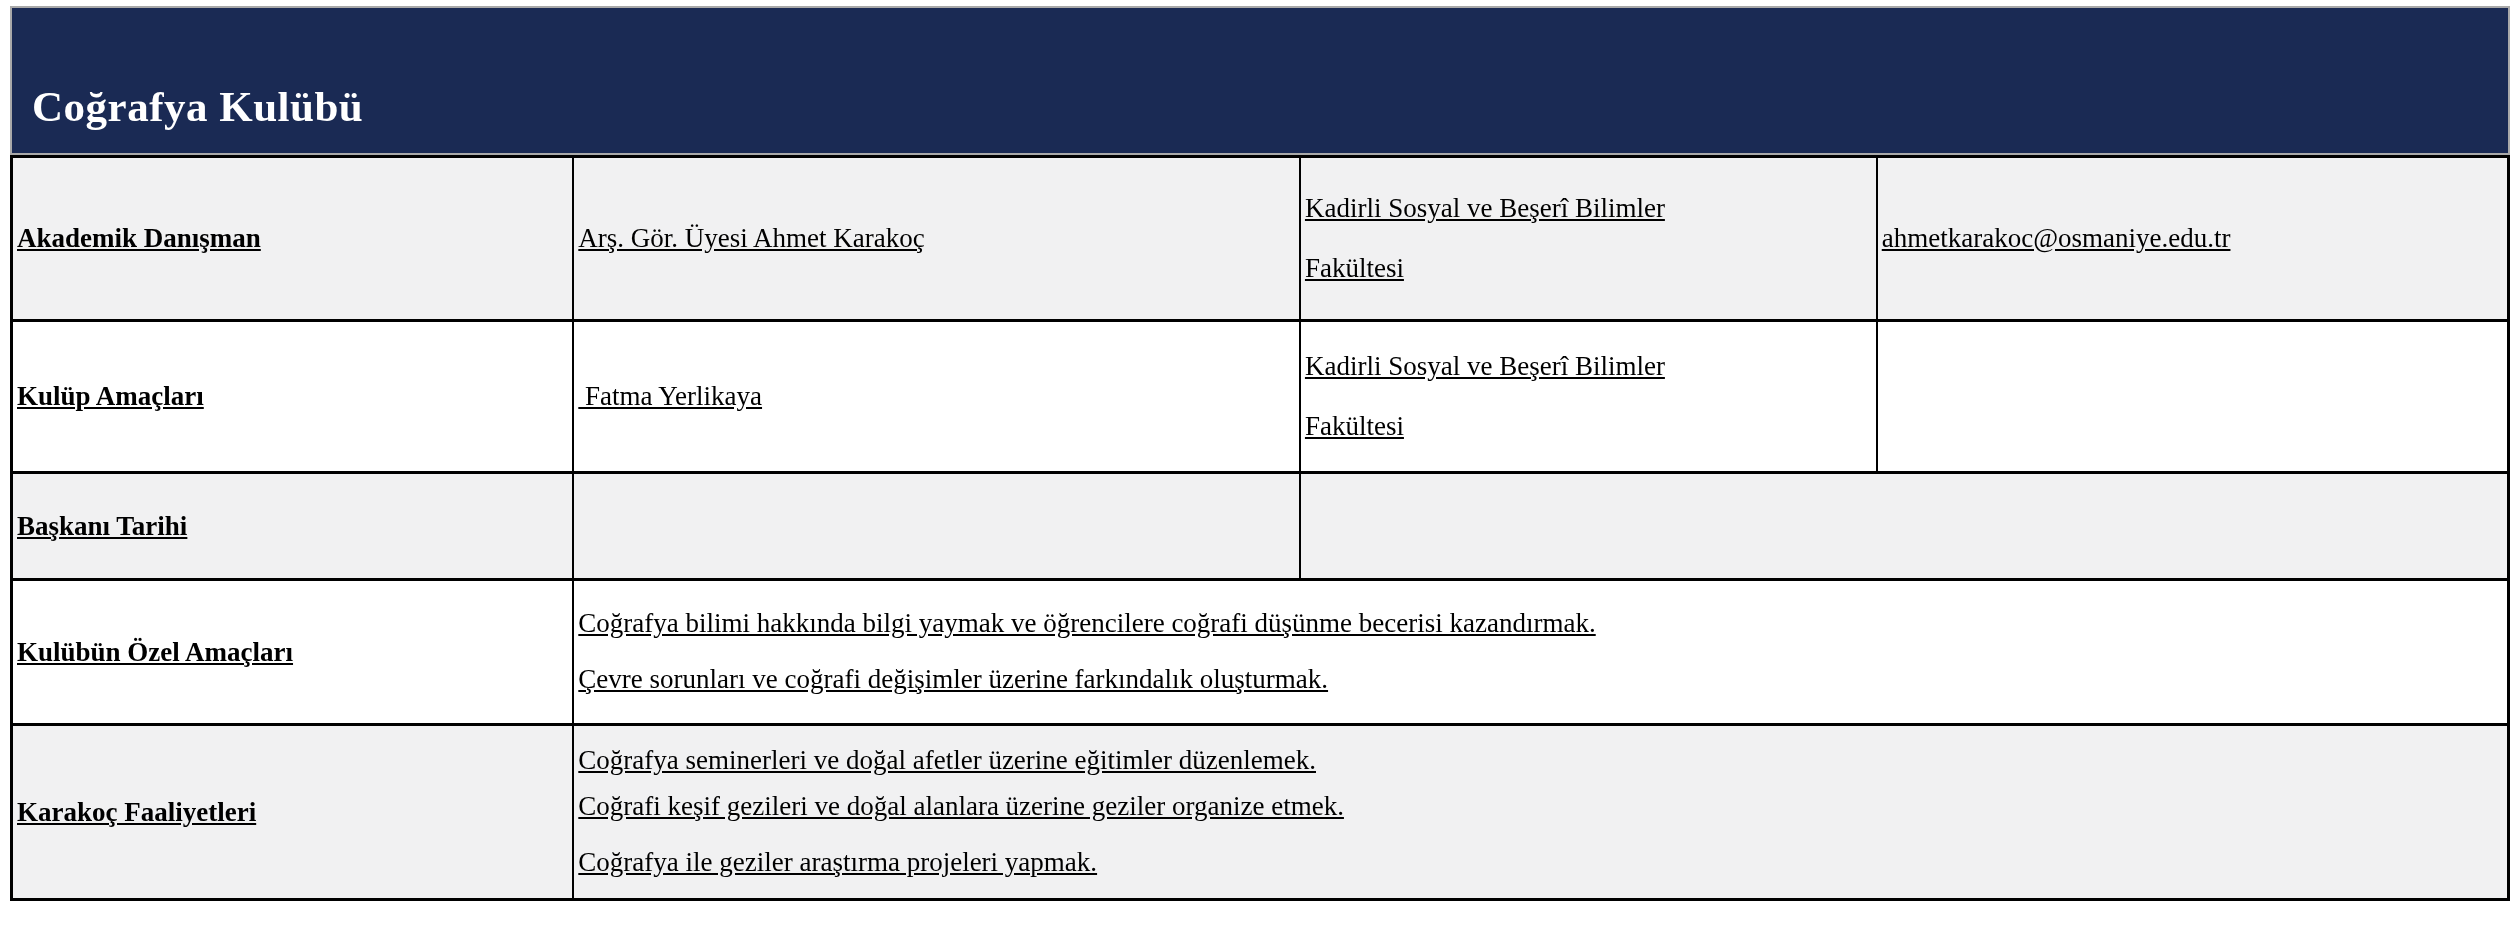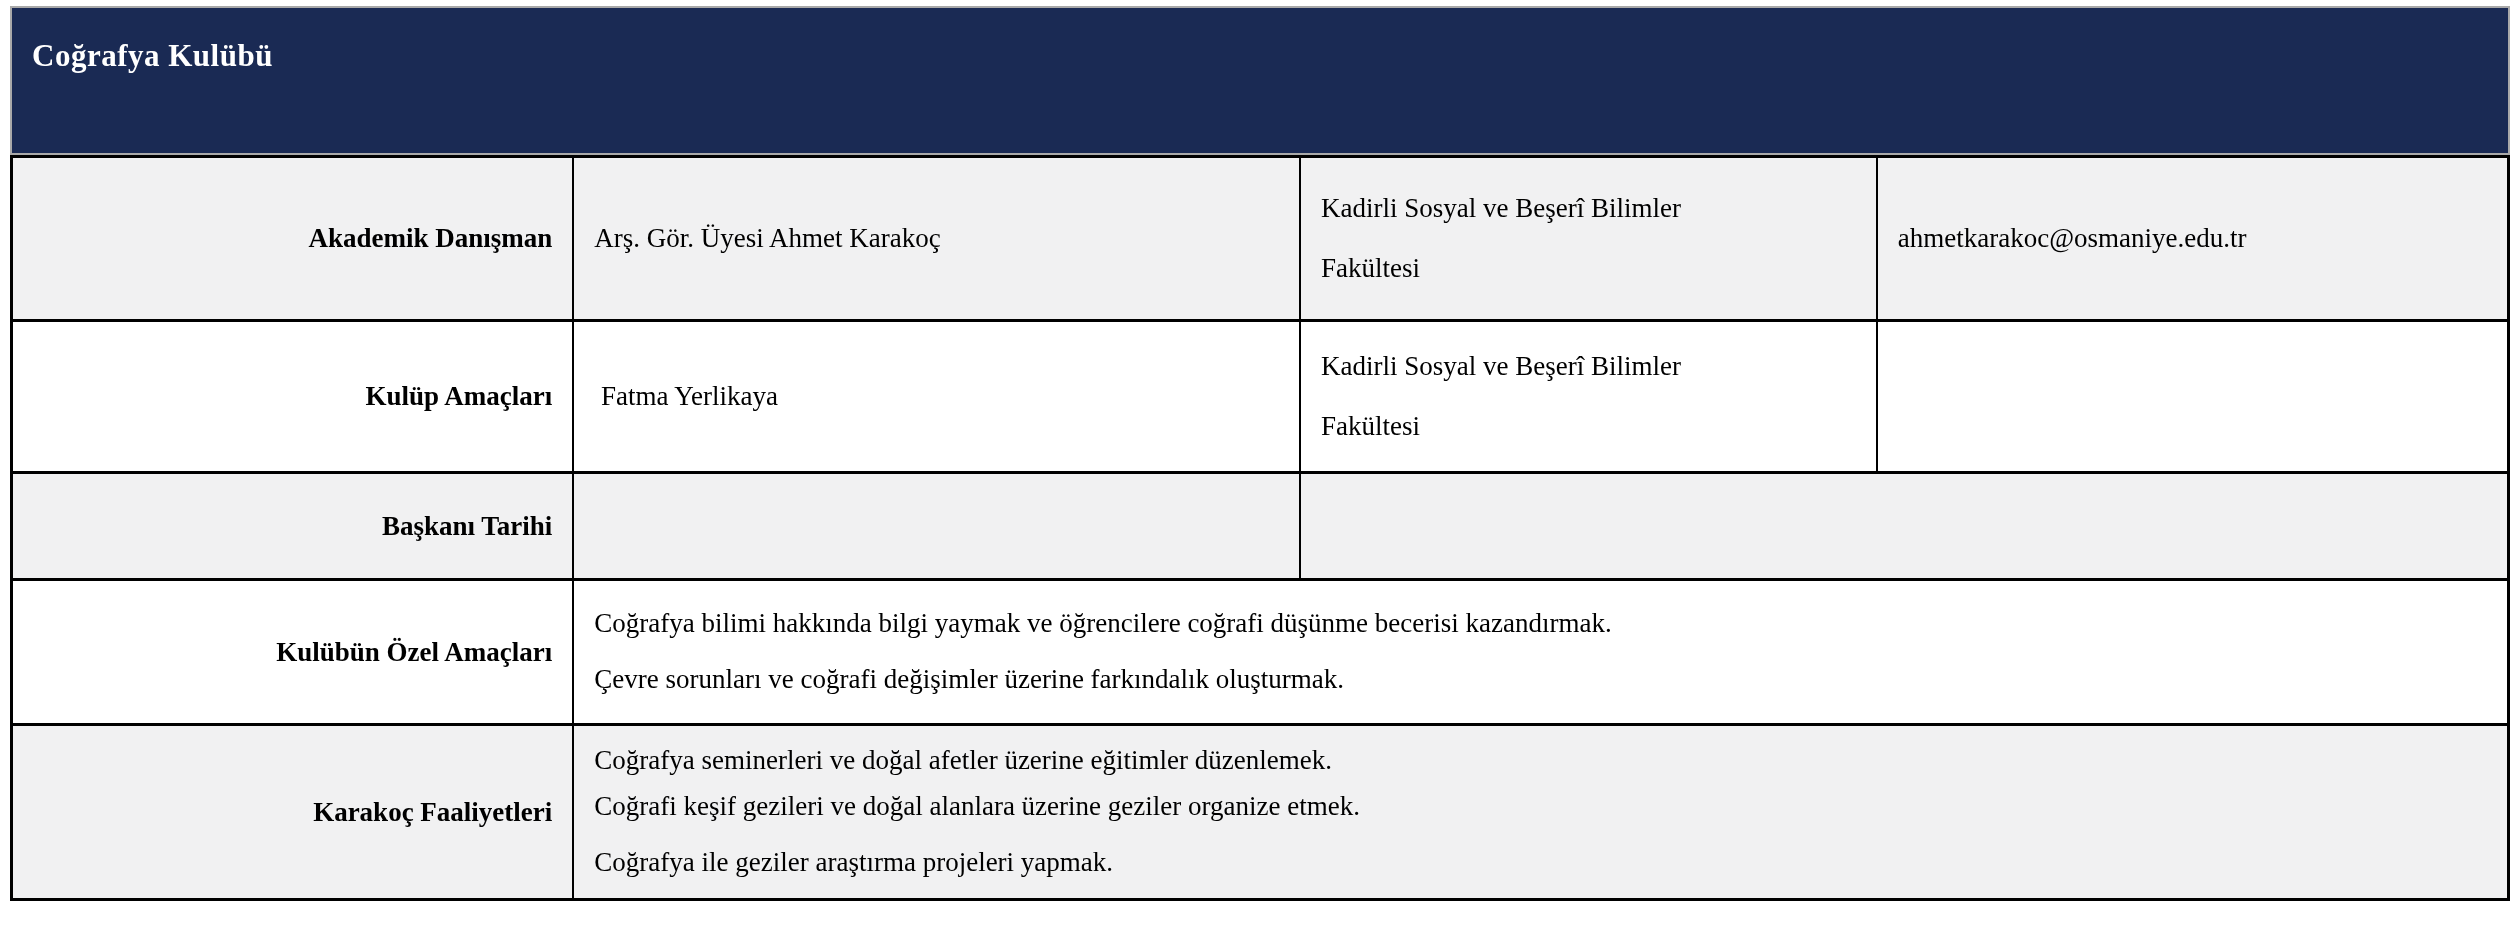--- a/index.html
+++ b/index.html
@@ -18,43 +18,45 @@
   
   .header-bar {
     width: 2500px;
     height: 149px;
     background: #1a2a54;
     border: 2px solid #a9a9a9;
     padding: 30px 0 0 20px;
   }
   .header-bar .title {
     color: #ffffff;
-    font-size: 31px;
+    font-size: 43px;
     font-weight: bold;
     letter-spacing: 0.5px;
+    margin-top: 44px;
   }
   
   table.info-table {
     width: 2500px;
     table-layout: fixed;
     border-collapse: collapse;
     border: 3px solid #000000;
     font-size: 27px;
   }
   table.info-table td {
     border: 2px solid #000000;
     border-top-width: 3px;
     border-bottom-width: 3px;
-    padding: 6px 20px;
+    padding: 6px 4px;
     vertical-align: middle;
     overflow: hidden;
+    text-decoration: underline;
   }
   tr.row-alt td { background: #f1f1f2; }
   tr.row-plain td { background: #ffffff; }
-  td.label-cell { font-weight: bold; text-align: right; }
+  td.label-cell { font-weight: bold; }
   
   .para + .para { margin-top: 10px; }
   .para .line { line-height: 1.7; }
   td.faculty-cell .para .line { line-height: 2.2; }
   td.name-cell { white-space: pre; }
 </style>
 </head>
 <body>
 
 <div class="page">

